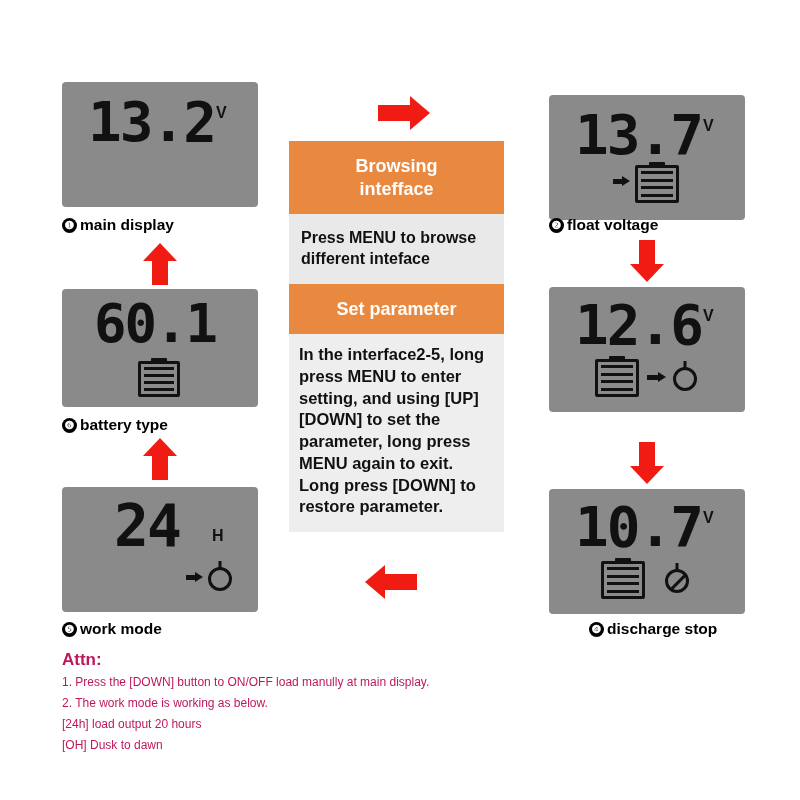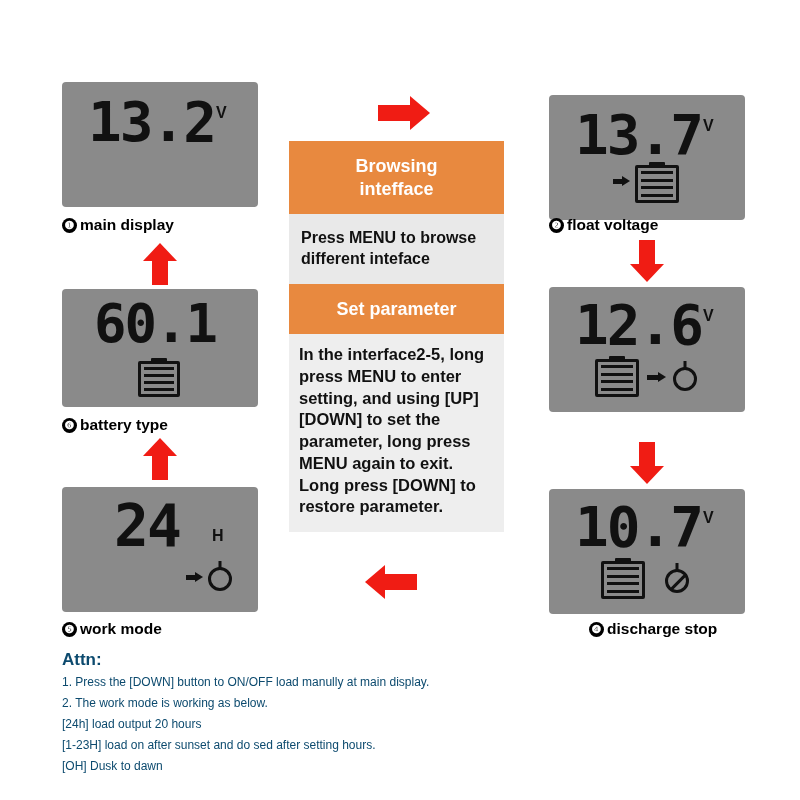--- a/index.html
+++ b/index.html
@@ -183,21 +183,21 @@
     padding: 10px 10px 14px 10px;
     line-height: 1.32;
   }
 
   
   .attn {
     position: absolute;
     left: 62px;
     top: 650px;
     width: 700px;
-    color: #0c4a6e;
+    color: #be185d;
   }
   .attn .title {
     font-size: 17px;
     font-weight: bold;
     margin-bottom: 5px;
   }
   .attn .line {
     font-size: 12px;
     margin-bottom: 7px;
   }
@@ -342,17 +342,16 @@
     <div class="band-gray">Press MENU to browse different inteface</div>
     <div class="band-orange">Set parameter</div>
     <div class="band-body">In the interface2-5, long press MENU to enter setting, and using [UP] [DOWN] to set the parameter, long press MENU again to exit. Long press [DOWN] to restore parameter.</div>
   </div>
 
   <div class="attn">
     <div class="title">Attn:</div>
     <div class="line">1. Press the [DOWN] button to ON/OFF load manully at main display.</div>
     <div class="line">2. The work mode is working as below.</div>
     <div class="line">[24h] load output 20 hours</div>
-    <div class="line">[1-23H] load on after sunset and do sed after setting hours.</div>
     <div class="line">[OH] Dusk to dawn</div>
   </div>
 
 </div>
 
 </body></html>

